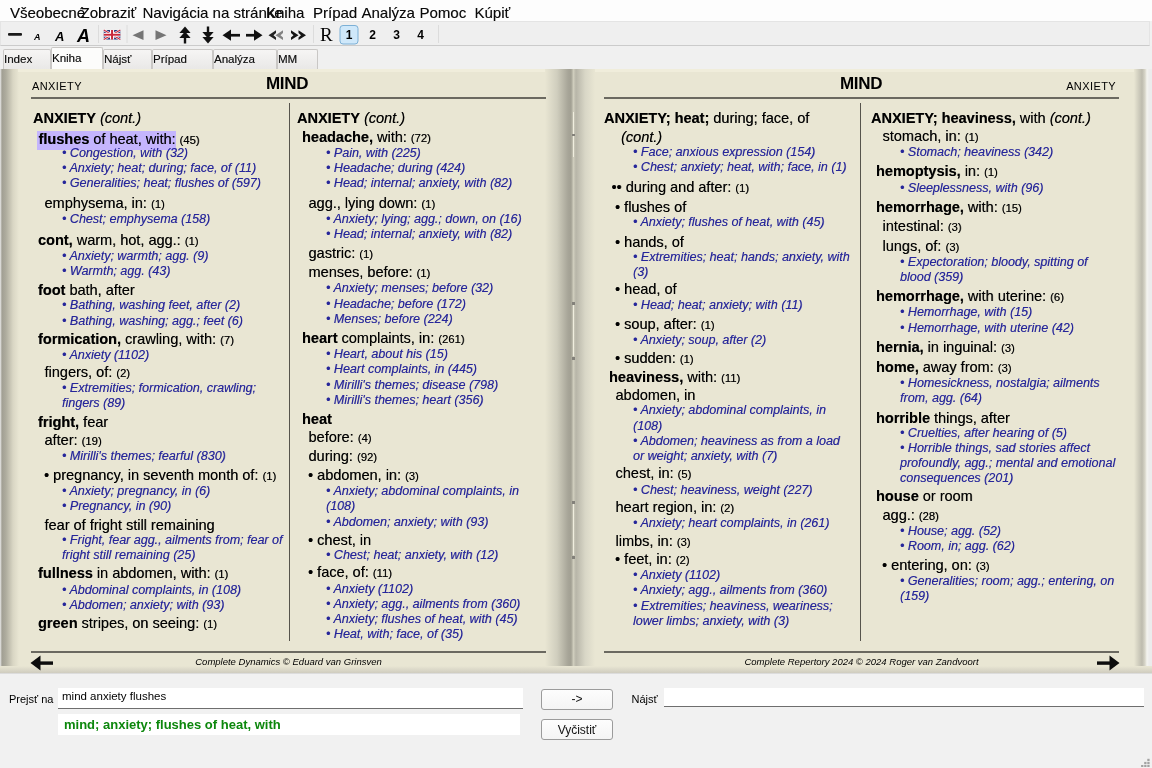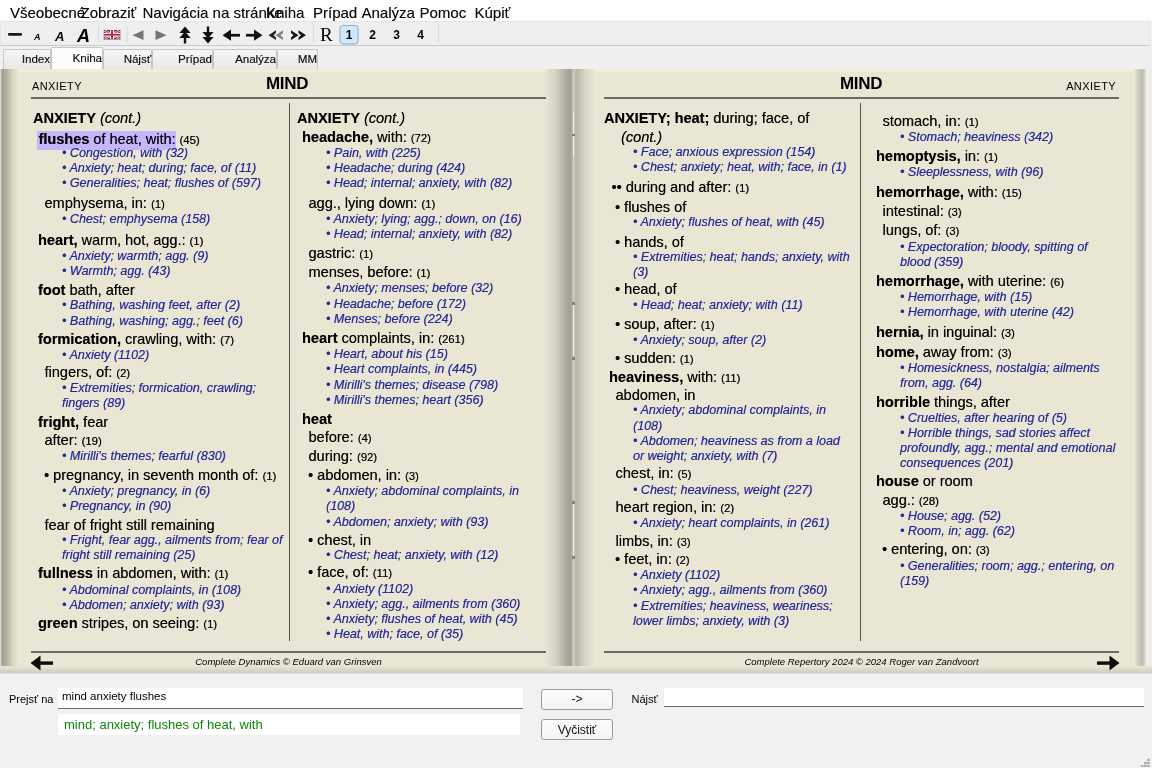--- a/index.html
+++ b/index.html
@@ -1,20 +1,20 @@
 <!DOCTYPE html>
 <html><head><meta charset="utf-8"><style>
 *{margin:0;padding:0;box-sizing:border-box}
 html,body{width:1152px;height:768px;overflow:hidden}
 body{position:relative;font-family:"Liberation Sans",sans-serif;background:#f1f1f1}
 #menubar{position:absolute;left:0;top:0;width:1152px;height:21px;background:#fdfdfd}
 #menubar span{position:absolute;top:4px;font-size:15px;color:#0a0a0a;white-space:nowrap;text-shadow:0.3px 0 0 rgba(0,0,0,0.4)}
 #toolbar{position:absolute;left:0;top:21px;width:1150px;height:25px;background:#efefef;border:1px solid #e4e4e4;border-bottom:1px solid #cbcbcb}
 #tabbar{position:absolute;left:0;top:46px;width:1152px;height:23px;background:#f0f0f0}
-.tab{position:absolute;bottom:0;height:20px;background:linear-gradient(#f6f5f4,#e9e8e7);border:1px solid #c9c7c5;border-bottom:none;border-radius:2px 2px 0 0;font-size:11.5px;text-align:right;color:#111;padding-top:2.5px;white-space:nowrap;text-shadow:0.3px 0 0 rgba(0,0,0,0.4)}
+.tab{position:absolute;bottom:0;height:20px;background:linear-gradient(#f6f5f4,#e9e8e7);border:1px solid #c9c7c5;border-bottom:none;border-radius:2px 2px 0 0;font-size:11.5px;text-align:left;color:#111;padding-top:2.5px;white-space:nowrap;text-shadow:0.3px 0 0 rgba(0,0,0,0.4)}
 .tab.active{height:22px;background:#fcfcfb;z-index:2;padding-top:3.5px}
 #book{position:absolute;left:0;top:69px;width:1152px;height:604px;background:#e9e6d3}
 #book .layer{position:absolute;top:0;height:604px}
 .phsmall{position:absolute;font-size:11px;color:#000;letter-spacing:0.4px}
 .phbig{position:absolute;font-size:17px;line-height:14px;letter-spacing:-0.3px;font-weight:bold;color:#000}
 .rule{position:absolute;height:2px;background:#6b6960}
 .divider{position:absolute;width:1.2px;background:#56544c;top:34px;height:538px}
 .col{position:absolute;top:41.6px;font-size:14.5px;line-height:15.2px;color:#000;text-shadow:0.3px 0 0 rgba(0,0,0,0.55)}
 .col div{white-space:nowrap}
 .h{}
@@ -26,21 +26,21 @@
 .r4{margin-top:3.2px;padding-left:7.5px}
 .ref{padding-left:29px;font-size:12.5px;font-style:italic;color:#26269a;text-shadow:0.3px 0 0 rgba(38,38,154,0.5)}
 .c{font-size:11.3px}
 i{font-style:italic}
 .hl{background:#c4b5fd;padding:0 0 2.5px 1.5px}
 .pfoot{position:absolute;font-size:9.5px;line-height:12px;font-style:italic;color:#000;white-space:nowrap}
 #panel{position:absolute;left:0;top:673px;width:1152px;height:95px;background:#f1f1f1;border-top:1px solid #dcdcdc}
 #panel .lbl{position:absolute;font-size:11px;color:#000;white-space:nowrap}
 .field{position:absolute;background:#fff;border-bottom:1.6px solid #6e6e6e;font-size:11.5px;color:#000;line-height:17.5px;padding-left:4px;white-space:nowrap}
 .btn{position:absolute;background:linear-gradient(#fdfdfd,#f4f4f4);border:1px solid #9b9b9b;border-radius:3px;font-size:12px;color:#111;text-align:center}
-#greenfield{position:absolute;background:#fff;font-size:13px;font-weight:normal;color:#0c870c;padding-left:6px;line-height:21.5px;white-space:nowrap}
+#greenfield{position:absolute;background:#fff;font-size:13px;font-weight:bold;color:#0c870c;padding-left:6px;line-height:21.5px;white-space:nowrap}
 </style></head><body>
 
 <div id="menubar">
 <span style="left:10px">Všeobecné</span>
 <span style="left:80.5px">Zobraziť</span>
 <span style="left:142.5px">Navigácia na stránke</span>
 <span style="left:266px">Kniha</span>
 <span style="left:313px">Prípad</span>
 <span style="left:361.5px">Analýza</span>
 <span style="left:419.5px">Pomoc</span>
@@ -136,21 +136,21 @@
 <div class="divider" style="left:860.2px"></div>
 
 <div class="col" id="c1" style="left:33px;width:252px">
       <div class="h"><b>ANXIETY</b> <i>(cont.)</i></div>
       <div class="r1 sel"><span class="hl"><b>flushes</b> of heat, with:</span> <span class="c">(45)</span></div>
       <div class="ref">• Congestion, with (32)</div>
       <div class="ref">• Anxiety; heat; during; face, of (11)</div>
       <div class="ref">• Generalities; heat; flushes of (597)</div>
       <div class="r2" style="margin-top:4.4px">emphysema, in: <span class="c">(1)</span></div>
       <div class="ref">• Chest; emphysema (158)</div>
-      <div class="r1" style="margin-top:5.2px"><b>heart,</b> warm, hot, agg.: <span class="c">(1)</span></div>
+      <div class="r1" style="margin-top:5.2px"><b>cont,</b> warm, hot, agg.: <span class="c">(1)</span></div>
       <div class="ref">• Anxiety; warmth; agg. (9)</div>
       <div class="ref">• Warmth; agg. (43)</div>
       <div class="r1"><b>foot</b> bath, after</div>
       <div class="ref">• Bathing, washing feet, after (2)</div>
       <div class="ref">• Bathing, washing; agg.; feet (6)</div>
       <div class="r1" style="margin-top:2.8px"><b>formication,</b> crawling, with: <span class="c">(7)</span></div>
       <div class="ref">• Anxiety (1102)</div>
       <div class="r2" style="margin-top:2.0px">fingers, of: <span class="c">(2)</span></div>
       <div class="ref">• Extremities; formication, crawling;<br>fingers (89)</div>
       <div class="r1" style="margin-top:3.2px"><b>fright,</b> fear</div>
@@ -222,20 +222,21 @@
       <div class="ref">• Chest; heaviness, weight (227)</div>
       <div class="r2" style="margin-top:2.2px">heart region, in: <span class="c">(2)</span></div>
       <div class="ref">• Anxiety; heart complaints, in (261)</div>
       <div class="r2" style="margin-top:2.2px">limbs, in: <span class="c">(3)</span></div>
       <div class="r3" style="margin-top:2.2px">• feet, in: <span class="c">(2)</span></div>
       <div class="ref">• Anxiety (1102)</div>
       <div class="ref">• Anxiety; agg., ailments from (360)</div>
       <div class="ref">• Extremities; heaviness, weariness;<br>lower limbs; anxiety, with (3)</div>
     </div>
 <div class="col" id="c4" style="left:871px;width:250px">
+      <div class="h"><b>ANXIETY; heaviness,</b> with <i>(cont.)</i></div>
       <div class="r2">stomach, in: <span class="c">(1)</span></div>
       <div class="ref">• Stomach; heaviness (342)</div>
       <div class="r1"><b>hemoptysis,</b> in: <span class="c">(1)</span></div>
       <div class="ref">• Sleeplessness, with (96)</div>
       <div class="r1"><b>hemorrhage,</b> with: <span class="c">(15)</span></div>
       <div class="r2">intestinal: <span class="c">(3)</span></div>
       <div class="r2">lungs, of: <span class="c">(3)</span></div>
       <div class="ref">• Expectoration; bloody, spitting of<br>blood (359)</div>
       <div class="r1"><b>hemorrhage,</b> with uterine: <span class="c">(6)</span></div>
       <div class="ref">• Hemorrhage, with (15)</div>

